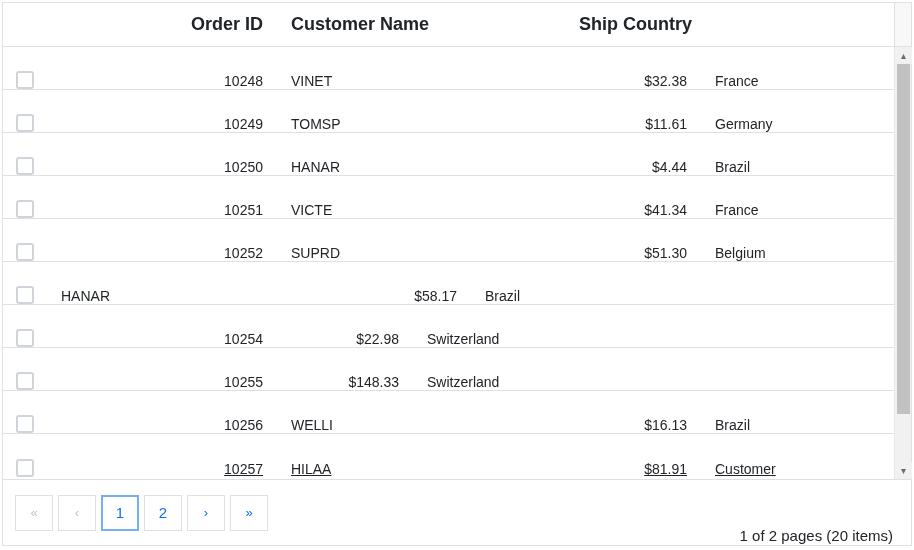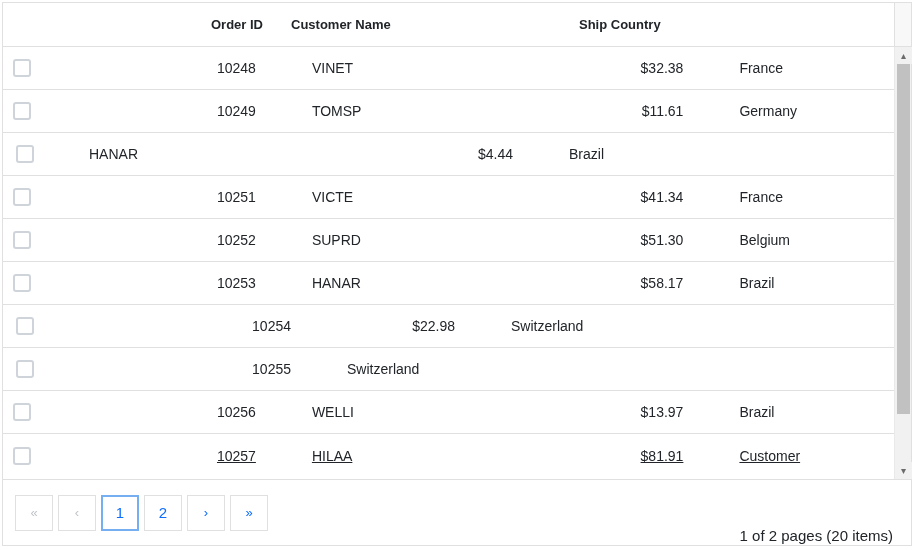--- a/index.html
+++ b/index.html
@@ -31,35 +31,34 @@
       border-bottom: 1px solid #e0e0e0;
       border-left: 1px solid #e0e0e0;
       background: #f8f8f8;
     }
     .col { padding: 0 14px; }
     .col-check { width: 44px; display:flex; align-items:center; justify-content:center; padding:0; }
     .col-orderid { width: 230px; text-align: right; }
     .col-customer { width: 288px; text-align: left; }
     .col-freight { width: 136px; text-align: right; }
     .col-ship { width: 192px; text-align: left; }
-    .header .col { font-weight: 600; font-size: 13px; }
+    .header .col { font-weight: 600; font-size: 18px; }
     .body-wrap {
       display: flex;
       height: 432px;
     }
     .rows {
       flex: 1;
       overflow: hidden;
     }
     .row {
       display: flex;
       height: 43px;
-      align-items: center;
+      align-items: flex-end;
       border-bottom: 1px solid #e0e0e0;
-      gap: 28px;
     }
     .row:last-child { border-bottom: none; text-decoration: underline; }
     .checkbox {
       width: 18px;
       height: 18px;
       border: 2px solid #ced4da;
       border-radius: 3px;
       background: #fff;
       cursor: pointer;
     }
@@ -163,20 +162,21 @@
           </div>
           <div class="col col-orderid">10249</div>
           <div class="col col-customer">TOMSP</div>
           <div class="col col-freight">$11.61</div>
           <div class="col col-ship">Germany</div>
         </div>
         <div class="row">
           <div class="col col-check">
             <div class="checkbox"></div>
           </div>
+          <div class="col col-orderid">10250</div>
           <div class="col col-customer">HANAR</div>
           <div class="col col-freight">$4.44</div>
           <div class="col col-ship">Brazil</div>
         </div>
         <div class="row">
           <div class="col col-check">
             <div class="checkbox"></div>
           </div>
           <div class="col col-orderid">10251</div>
           <div class="col col-customer">VICTE</div>
@@ -189,47 +189,47 @@
           </div>
           <div class="col col-orderid">10252</div>
           <div class="col col-customer">SUPRD</div>
           <div class="col col-freight">$51.30</div>
           <div class="col col-ship">Belgium</div>
         </div>
         <div class="row">
           <div class="col col-check">
             <div class="checkbox"></div>
           </div>
-          <div class="col col-orderid">10253</div>
           <div class="col col-customer">HANAR</div>
           <div class="col col-freight">$58.17</div>
           <div class="col col-ship">Brazil</div>
         </div>
         <div class="row">
           <div class="col col-check">
             <div class="checkbox"></div>
           </div>
           <div class="col col-orderid">10254</div>
           <div class="col col-freight">$22.98</div>
           <div class="col col-ship">Switzerland</div>
         </div>
         <div class="row">
           <div class="col col-check">
             <div class="checkbox"></div>
           </div>
           <div class="col col-orderid">10255</div>
+          <div class="col col-freight">$148.33</div>
           <div class="col col-ship">Switzerland</div>
         </div>
         <div class="row">
           <div class="col col-check">
             <div class="checkbox"></div>
           </div>
           <div class="col col-orderid">10256</div>
           <div class="col col-customer">WELLI</div>
-          <div class="col col-freight">$13.97</div>
+          <div class="col col-freight">$16.13</div>
           <div class="col col-ship">Brazil</div>
         </div>
         <div class="row">
           <div class="col col-check">
             <div class="checkbox"></div>
           </div>
           <div class="col col-orderid">10257</div>
           <div class="col col-customer">HILAA</div>
           <div class="col col-freight">$81.91</div>
           <div class="col col-ship">Customer</div>

